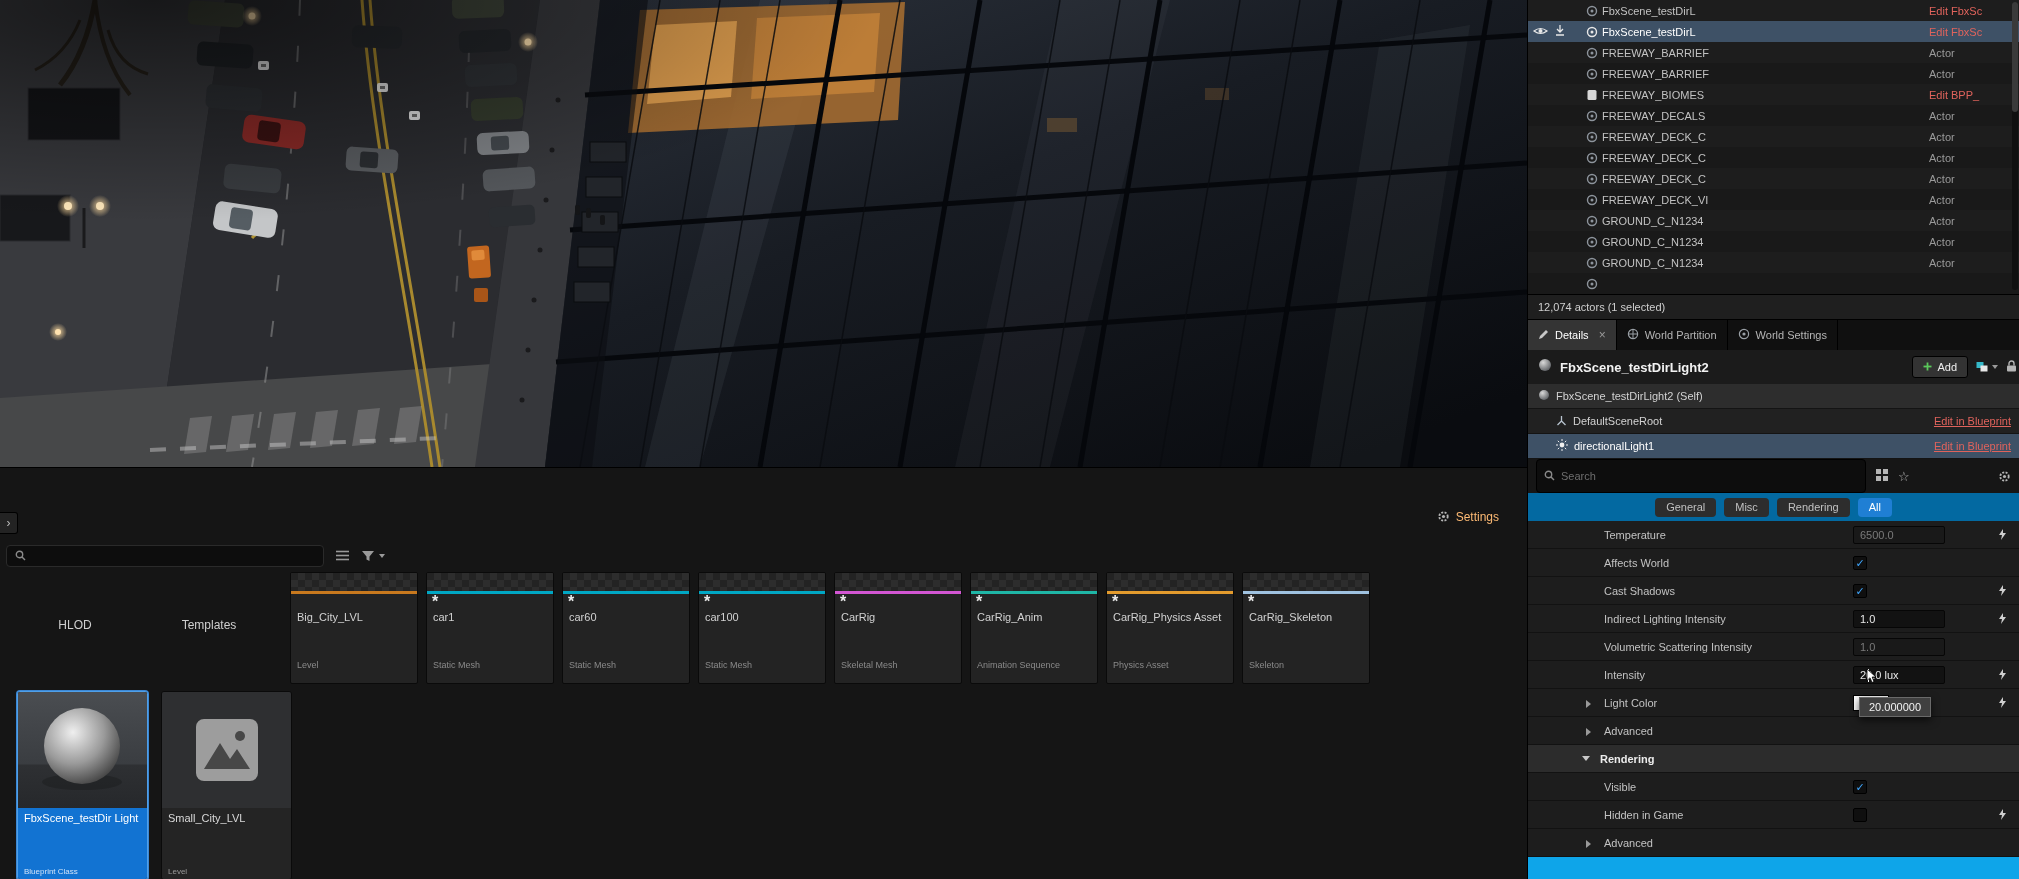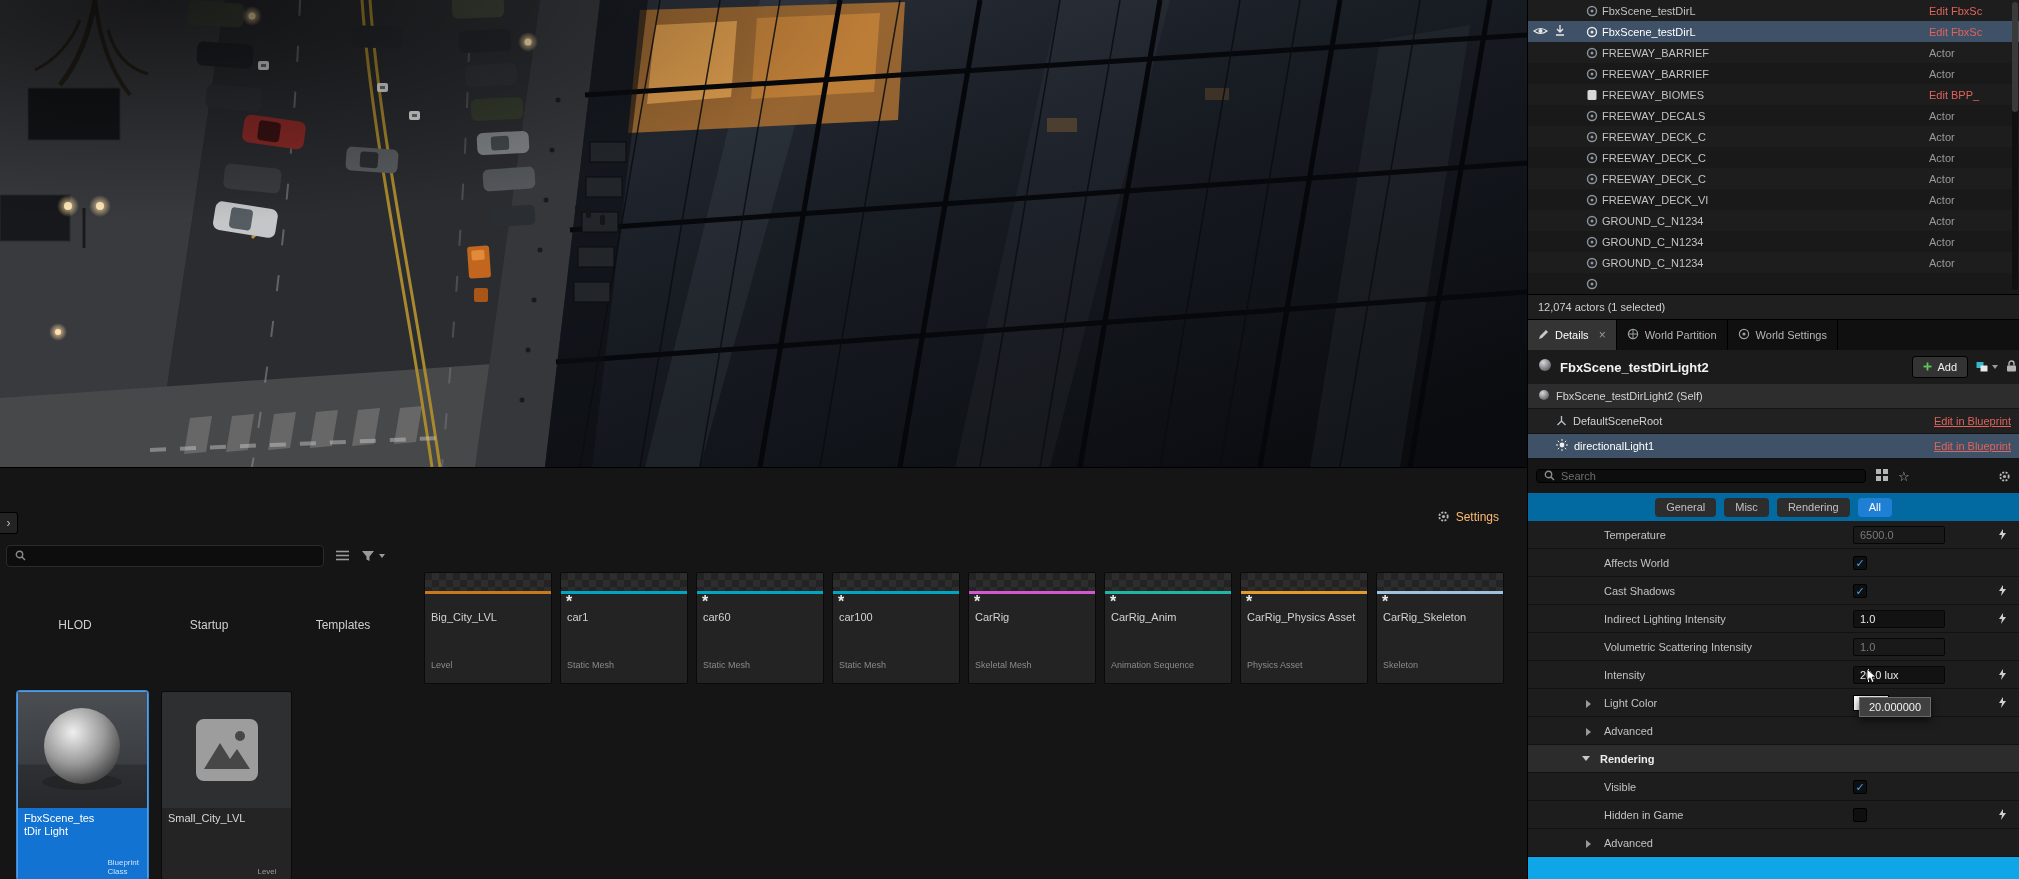--- a/index.html
+++ b/index.html
@@ -43,21 +43,21 @@
   .cmp{background:#1e1e1e}
   .cmp-row{height:25px;display:flex;align-items:center;gap:6px;font-size:11px;color:#d2d2d2;
     padding-left:10px;border-bottom:1px solid #141414}
   .cmp-row.root{background:#2d2d2d}
   .cmp-row.child{padding-left:28px;background:#212121}
   .cmp-row.sel{background:#3e5166;color:#fff}
   .cmp-label{flex:1;white-space:nowrap;overflow:hidden}
   .cmp-link{color:#e0635c;text-decoration:underline;padding-right:8px;white-space:nowrap}
 
   .dt-search{height:34px;display:flex;align-items:center;padding:0 8px;gap:10px;background:#161616}
-  .search-field{flex:0 0 330px;height:14px;background:#0d0d0d;border:1px solid #000;border-radius:4px;
+  .search-field{flex:0 0 330px;height:34px;background:#0d0d0d;border:1px solid #000;border-radius:4px;
     display:flex;align-items:center;padding:0 7px;gap:6px}
   .search-input{background:none;border:none;outline:none;color:#ccc;font-size:11px;width:100%;font-family:inherit}
   .search-input::placeholder{color:#6e6e6e}
   .star-glyph{color:#b5b5b5;font-size:13px;line-height:1}
   .gear-right{margin-left:auto;display:flex}
 
   .dt-filters{height:28px;display:flex;align-items:center;justify-content:center;gap:8px;background:#0369a1}
   .pill{height:19px;padding:0 11px;border-radius:4px;background:#2d2d2d;color:#c0c0c0;font-size:11px;
     display:flex;align-items:center}
   .pill.active{background:#1f7fd4;color:#fff}
@@ -105,21 +105,21 @@
   .tile-strip{height:3px;flex:none;background:#444}
   .tile-star{height:15px;flex:none;padding:4px 0 0 5px;font-size:16px;line-height:8px;color:#eaeaea;font-weight:bold}
   .tile-name{padding:2px 6px 0;font-size:11px;color:#d2d2d2;line-height:13px;word-break:break-word}
   .tile-type{margin-top:auto;padding:0 6px 13px;font-size:9px;color:#8a8a8a;white-space:nowrap;overflow:hidden}
 
   .cb-large{position:absolute;left:17px;top:223px;display:flex;gap:13px}
   .ltile{width:131px;height:189px;display:flex;flex-direction:column;border:1px solid #0a0a0a;border-radius:3px;
     overflow:hidden;background:#232323}
   .ltile.selected{border:1px solid #4f9fe8;box-shadow:0 0 0 1px #3b87d4}
   .lthumb{height:116px;flex:none;position:relative;background:#2e2f31;display:flex;align-items:center;justify-content:center}
-  .lbody{flex:1;display:flex;flex-direction:row;background:#242424}
+  .lbody{flex:1;display:flex;flex-direction:column;background:#242424}
   .ltile.selected .lbody{background:#1273d2}
   .lname{font-size:11px;line-height:13px;padding:4px 6px 0;color:#d8d8d8;word-break:break-word}
   .ltile.selected .lname{color:#fff}
   .ltype{margin-top:auto;padding:0 6px 3px;font-size:8px;color:#9a9a9a}
   .ltile.selected .ltype{color:#cfe2f8}
 </style>
 </head>
 <body>
 
 <div class="app">
@@ -346,21 +346,20 @@
       <span class="cb-filter">
         <svg width="14" height="12" viewBox="0 0 14 12">
             <path d="M1,1 H13 L8.5,6.5 V11 L5.5,9.5 V6.5 Z" fill="#9a9a9a"></path>
           </svg>
         <span class="tri-d sm"></span>
       </span>
     </div>
 
     <div class="cb-tiles">
       <div class="folder-slot">HLOD</div>
-      <div class="folder-slot">Startup</div>
       <div class="folder-slot">Templates</div>
 
       <div class="tiles-wrap">
         <div class="tile">
           <div class="tile-thumb"></div>
           <div class="tile-strip" style="background: rgb(200, 121, 30);"></div>
           <div class="tile-star"></div>
           <div class="tile-name">Big_City_LVL</div>
           <div class="tile-type">Level</div>
         </div>

